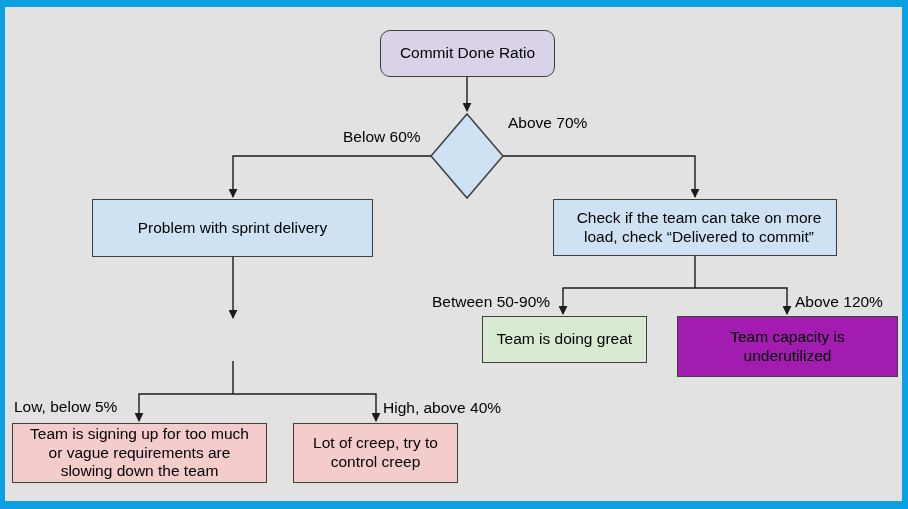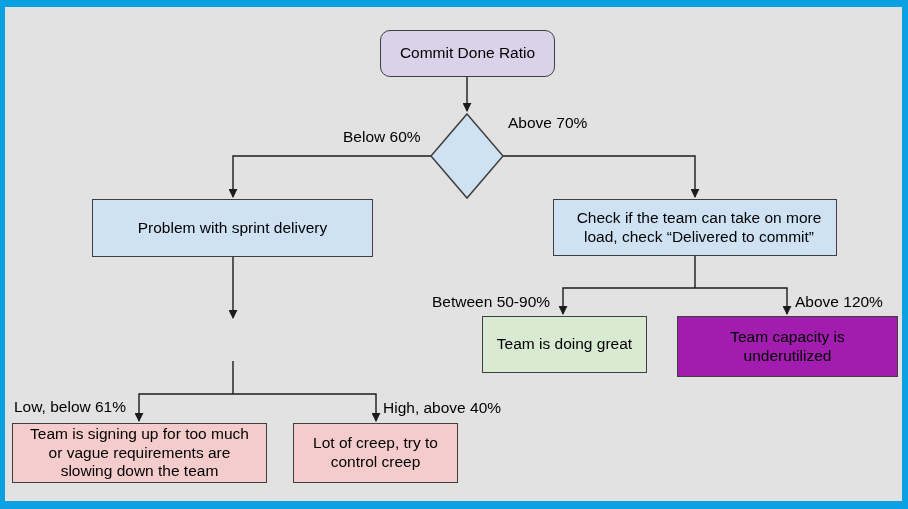--- a/index.html
+++ b/index.html
@@ -52,21 +52,21 @@
     color: #000000;
     white-space: nowrap;
   }
   
   #node-root     { left: 380px; top: 30px;  width: 175px; height: 47px; }
   #node-problem  { left: 92px;  top: 199px; width: 281px; height: 58px; }
   #node-creep    { left: 92px;  top: 320px; width: 281px; height: 41px; }
   #node-overcommit { left: 12px;  top: 423px; width: 255px; height: 60px; }
   #node-lotcreep   { left: 293px; top: 423px; width: 165px; height: 60px; }
   #node-load     { left: 553px; top: 199px; width: 284px; height: 57px; padding-left: 8px; }
-  #node-great    { left: 482px; top: 316px; width: 165px; height: 57px; }
+  #node-great    { left: 482px; top: 316px; width: 165px; height: 47px; }
   #node-under    { left: 677px; top: 316px; width: 221px; height: 61px; }
   
   #lbl-below60  { left: 343px; top: 128px; }
   #lbl-above70  { left: 508px; top: 114px; }
   #lbl-low25    { left: 14px;  top: 398px; }
   #lbl-high40   { left: 383px; top: 399px; }
   #lbl-between  { left: 432px; top: 293px; }
   #lbl-above120 { left: 795px; top: 293px; }
 </style>
 </head>
@@ -111,20 +111,20 @@
 
   <div class="node fill-green" id="node-great">Team is doing great</div>
 
   <div class="node fill-yellow" id="node-under">Team capacity is
 underutilized</div>
 
   <div class="elabel" id="lbl-below60">Below 60%</div>
 
   <div class="elabel" id="lbl-above70">Above 70%</div>
 
-  <div class="elabel" id="lbl-low25">Low, below 61%</div>
+  <div class="elabel" id="lbl-low25">Low, below 5%</div>
 
   <div class="elabel" id="lbl-high40">High, above 40%</div>
 
   <div class="elabel" id="lbl-between">Between 50-90%</div>
 
   <div class="elabel" id="lbl-above120">Above 120%</div>
 </div>
 
 </body></html>

